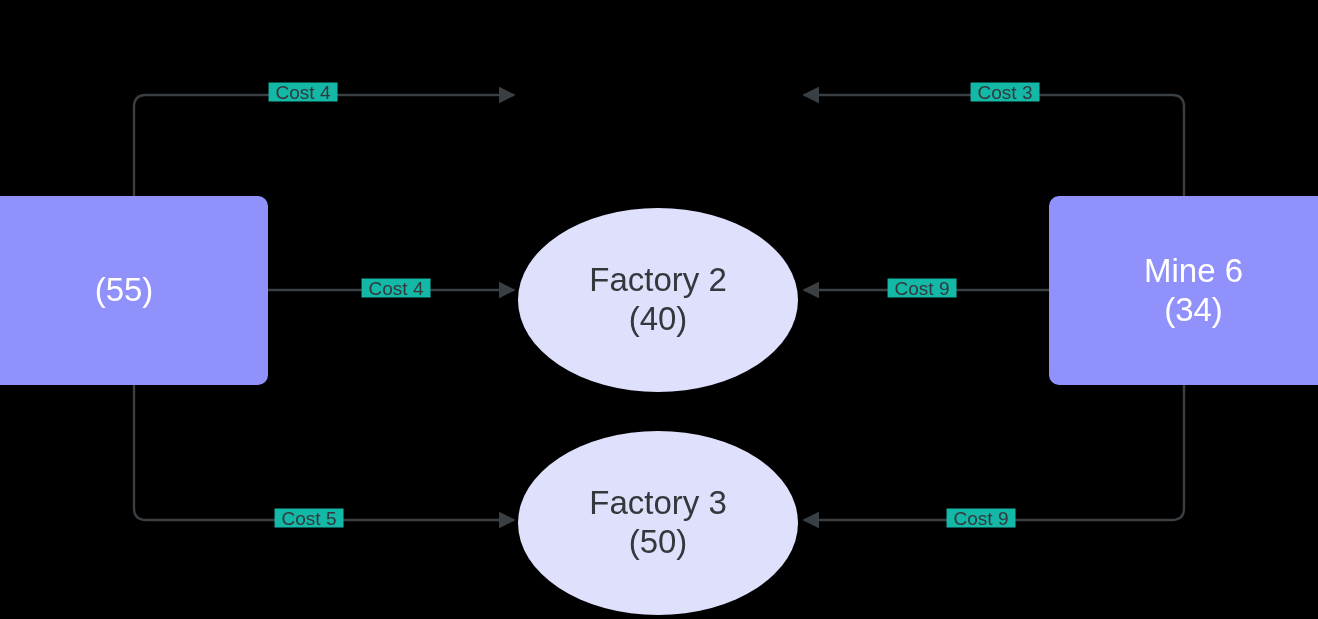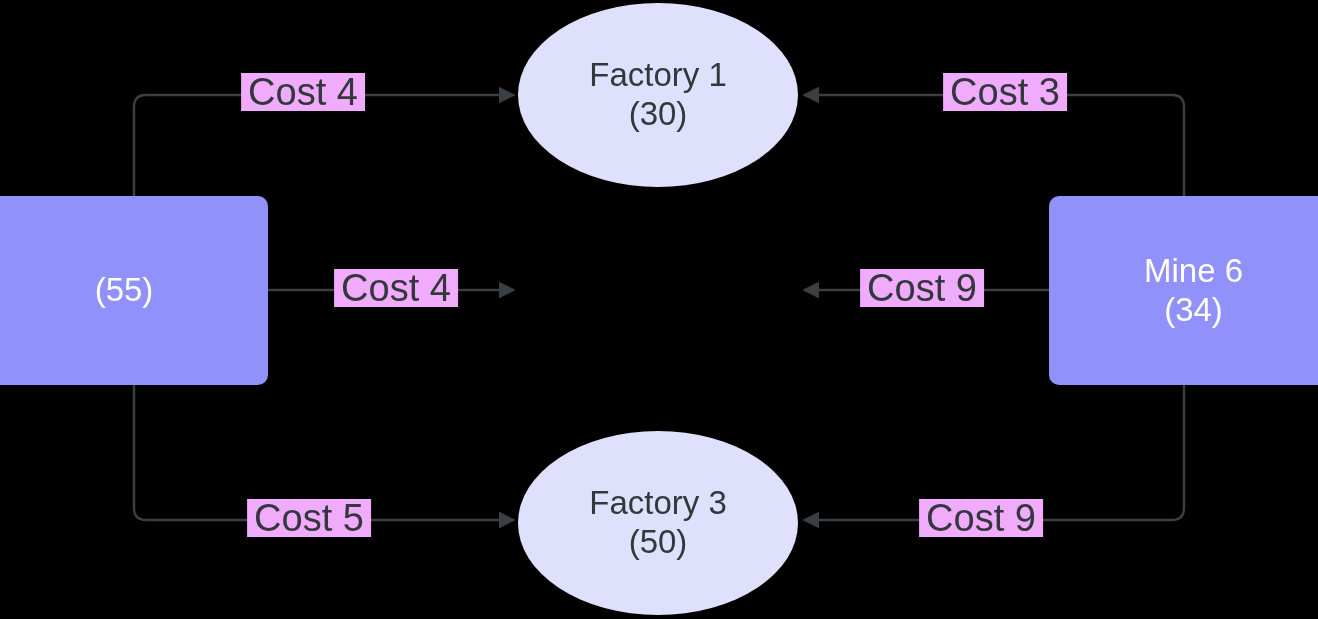--- a/index.html
+++ b/index.html
@@ -47,23 +47,23 @@
     color: #33383d;
     font-size: 33px;
   }
   .node-line {
     display: block;
     white-space: nowrap;
   }
   .edge-label {
     position: absolute;
     color: #33383d;
-    font-size: 38px;
+    font-size: 19px;
     white-space: nowrap;
-    background: #f0abfc;
+    background: #14b8a6;
     padding: 0 7px;
     line-height: 1;
     transform: translate(-50%, -50%);
   }
 </style>
 </head>
 <body>
 
 <div id="diagram-root">
 
@@ -89,25 +89,25 @@
 
   <div class="node node-mine" style="left:-20px; top:196px; width:288px; height:189px;">
     <span class="node-line">(55)</span>
   </div>
 
   <div class="node node-mine" style="left:1049px; top:196px; width:289px; height:189px;">
     <span class="node-line">Mine 6</span>
     <span class="node-line">(34)</span>
   </div>
 
-  <div class="node node-factory" style="left:518px; top:3px; width:280px; height:184px;">
-    <span class="node-line">Factory 1</span>
-    <span class="node-line">(30)</span>
+
+  <div class="node node-factory" style="left:518px; top:208px; width:280px; height:184px;">
+    <span class="node-line">Factory 2</span>
+    <span class="node-line">(40)</span>
   </div>
-
 
   <div class="node node-factory" style="left:518px; top:431px; width:280px; height:184px;">
     <span class="node-line">Factory 3</span>
     <span class="node-line">(50)</span>
   </div>
 
   <div class="edge-label" style="left:303px; top:92px;">Cost 4</div>
   <div class="edge-label" style="left:1005px; top:92px;">Cost 3</div>
   <div class="edge-label" style="left:396px; top:288px;">Cost 4</div>
   <div class="edge-label" style="left:922px; top:288px;">Cost 9</div>

